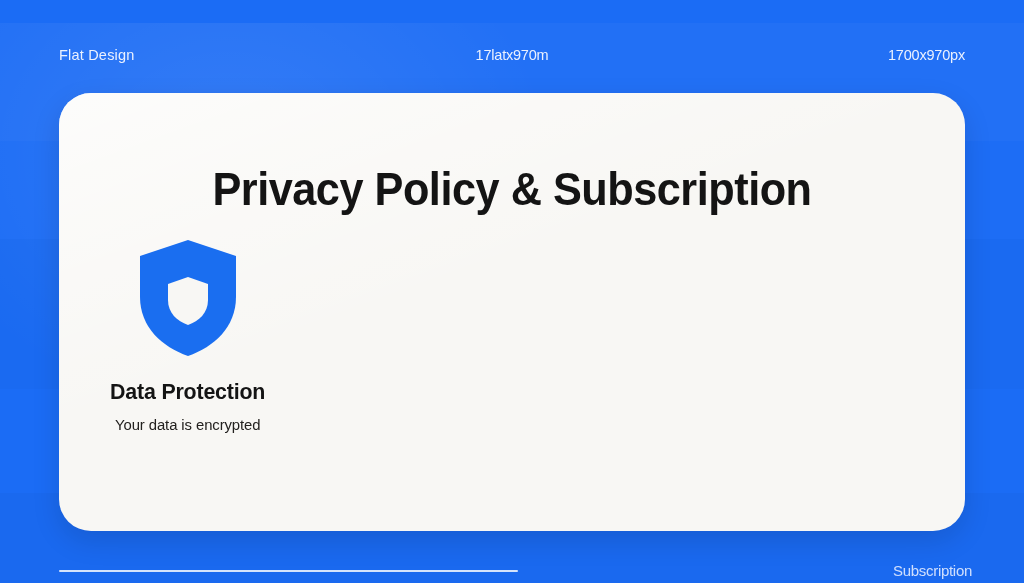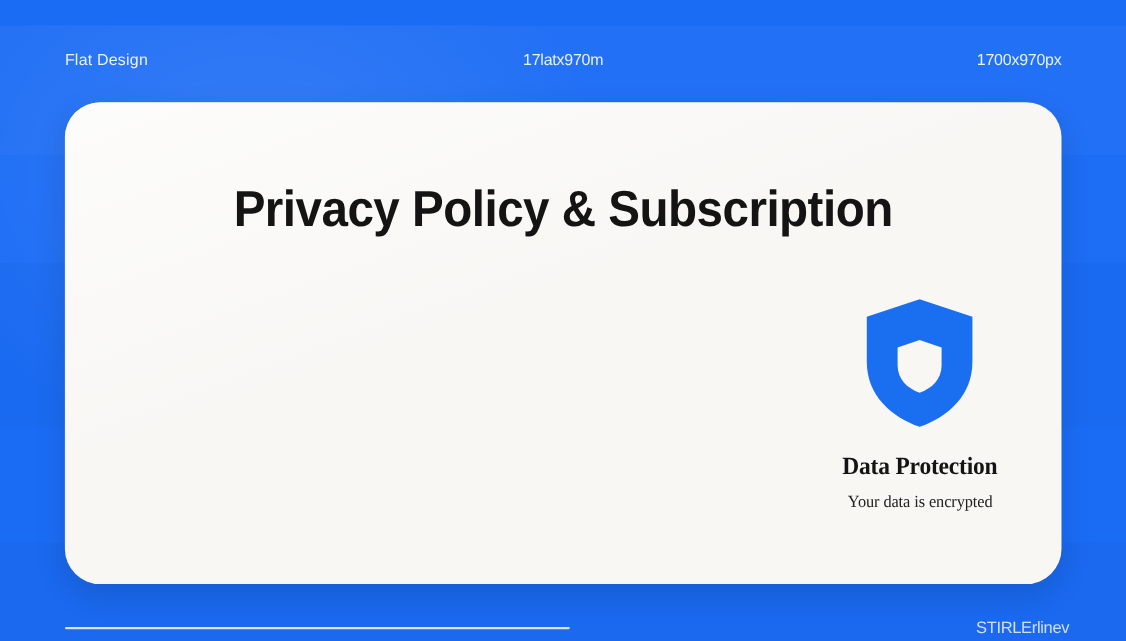--- a/index.html
+++ b/index.html
@@ -98,25 +98,24 @@
     font-stretch: condensed;
     transform: scaleX(0.94);
     white-space: nowrap;
   }
 
   
   .features {
     position: absolute;
     left: 22px;
     right: 22px;
-    top: 176px;
+    top: 144px;
     display: flex;
     align-items: flex-start;
-    justify-content: flex-end;
-    font-family: Liberation Serif, serif;
+    justify-content: space-between;
   }
   .feature {
     width: 214px;
     display: flex;
     flex-direction: column;
     align-items: center;
     text-align: center;
   }
   .feature-icon {
     height: 122px;
@@ -202,15 +201,15 @@
         <div class="feature-sub">Your data is encrypted</div>
       </div>
 
 
 
 
     </div>
   </div>
 
   <div class="footer-rule"></div>
-  <div class="footer-brand">STIRLErlinev</div>
+  <div class="footer-brand">Subscription</div>
 
 </div>
 
 </body></html>

